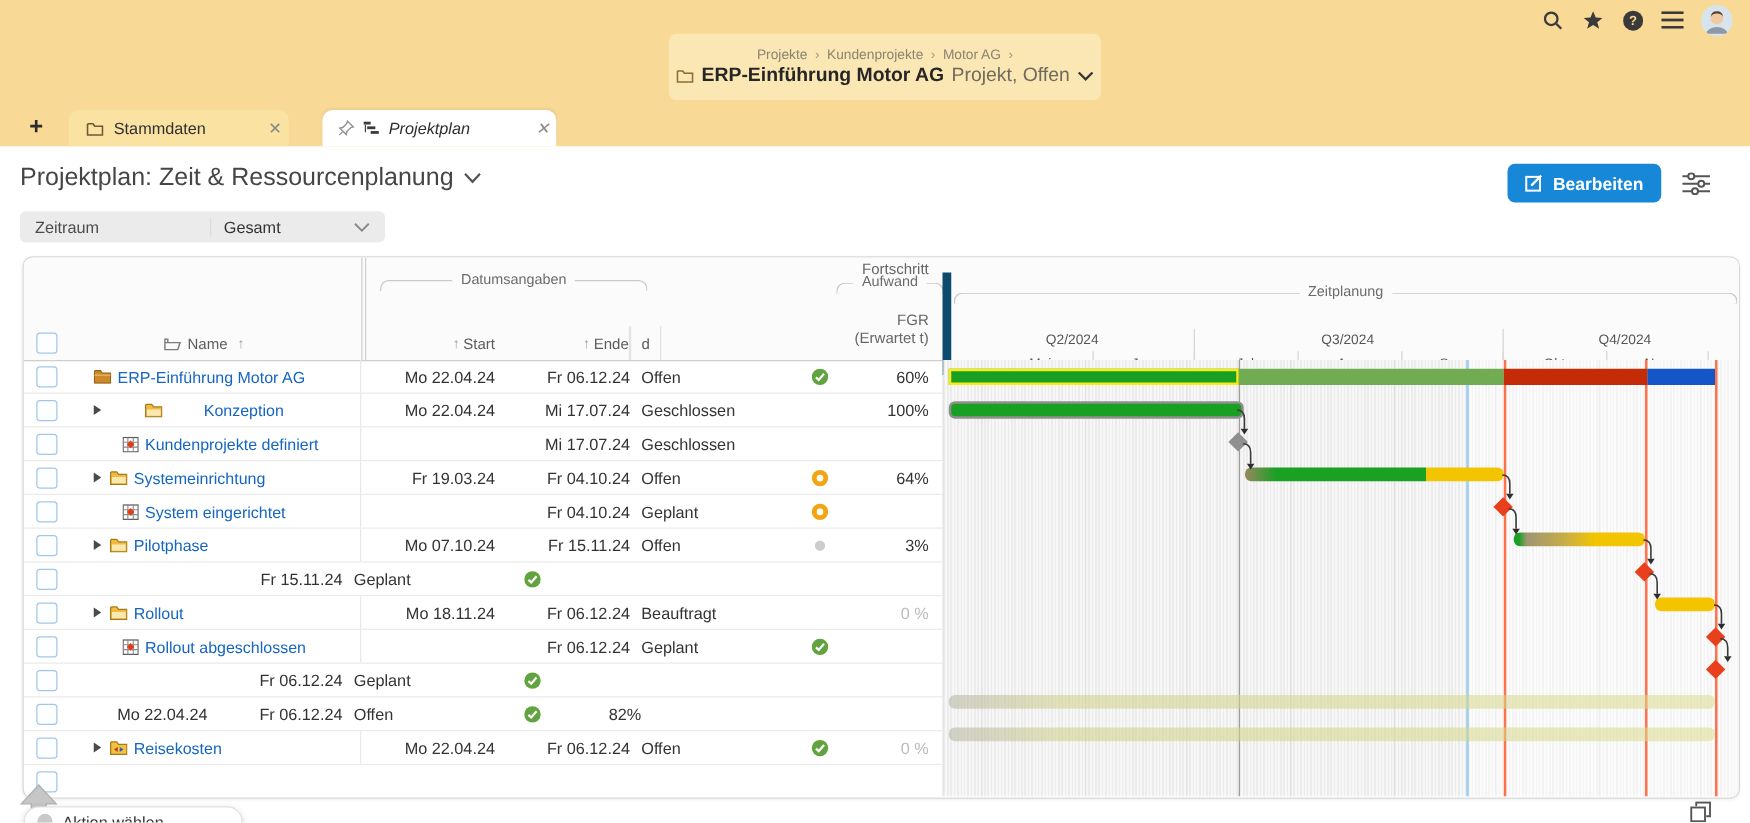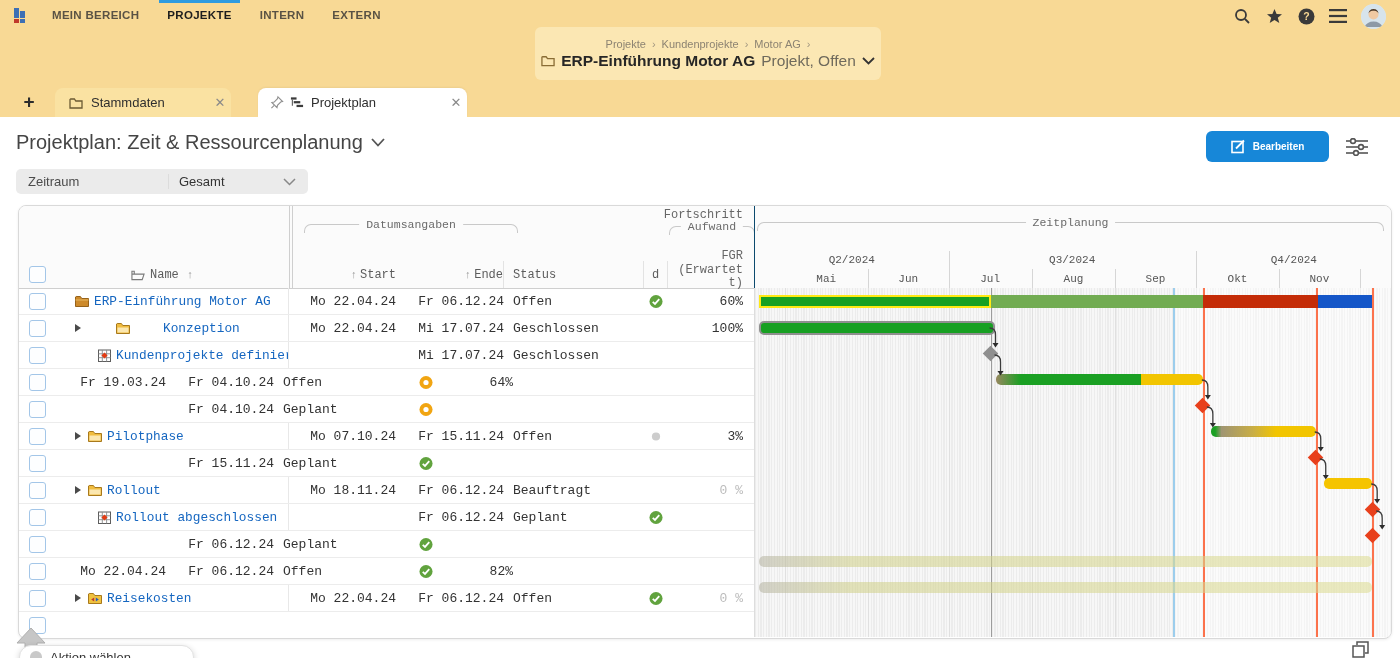--- a/index.html
+++ b/index.html
@@ -25,54 +25,54 @@
   .crumbtitle{display:flex;align-items:center;gap:6px;font-size:15.5px;}
   .crumbtitle .main{font-weight:700;color:#262626;}
   .crumbtitle .sub{color:#6f6a5c;}
   
   .tabstrip{position:absolute;left:0;bottom:0;height:29px;width:1400px;}
   .plusbtn{position:absolute;left:18px;bottom:4px;width:22px;height:22px;font-size:19px;font-weight:700;color:#2c2c2c;
            display:flex;align-items:center;justify-content:center;cursor:pointer;}
   .tab{position:absolute;bottom:0;height:29px;border-radius:8px 8px 0 0;display:flex;align-items:center;
        font-size:13px;color:#2e2e2e;cursor:pointer;}
   .tab1{left:55px;width:176px;background:#fae2a2;}
-  .tab2{left:258px;width:209px;background:#ffffff;box-shadow:0 -1px 2px rgba(0,0,0,.05);}
+  .tab2{left:258px;width:187px;background:#ffffff;box-shadow:0 -1px 2px rgba(0,0,0,.05);font-style:italic;}
   .tab .tlabel{flex:1;}
   .tab .tclose{width:22px;color:#8a8a8a;font-size:13px;text-align:center;cursor:pointer;}
   
   .page-title{position:absolute;left:16px;top:131px;font-size:20px;color:#454545;display:flex;align-items:center;gap:8px;cursor:pointer;}
   .btn-edit{position:absolute;left:1206px;top:131px;width:123px;height:31px;background:#1787d8;border-radius:6px;
-            color:#fff;font-size:10px;font-weight:700;display:flex;align-items:center;justify-content:center;gap:7px;cursor:pointer;}
+            color:#fff;font-size:14px;font-weight:700;display:flex;align-items:center;justify-content:center;gap:7px;cursor:pointer;}
   .sliders{position:absolute;left:1345px;top:138px;width:24px;height:18px;cursor:pointer;}
   .filter{position:absolute;left:16px;top:169px;width:292px;height:25px;background:#ebebeb;border-radius:5px;
           display:flex;align-items:center;font-size:13px;cursor:pointer;}
   .filter .flabel{width:140px;padding-left:12px;color:#4c4c4c;border-right:1px solid #dcdcdc;height:15px;display:flex;align-items:center;}
   .filter .fvalue{padding-left:10px;color:#333;flex:1;}
   .filter .fchev{margin-right:12px;}
   
   .panel{position:absolute;left:18px;top:205px;width:1372px;height:432px;border:1px solid #d9d9d9;border-radius:8px;
-         background:#fff;box-shadow:0 1px 3px rgba(0,0,0,.07);overflow:hidden;font-family:Liberation Mono, monospace;}
+         background:#fff;box-shadow:0 1px 3px rgba(0,0,0,.07);overflow:hidden;}
   .phead{position:absolute;left:0;top:0;width:1372px;height:82px;background:#fbfbfb;border-bottom:1px solid #cfcfcf;}
   .bracket{position:absolute;height:8px;border:1px solid #c9c9c9;border-bottom:none;border-radius:7px 7px 0 0;}
   .bracket .blabel{position:absolute;left:50%;transform:translateX(-50%);top:-7px;background:#fbfbfb;
                    padding:0 7px;font-size:11.5px;color:#6b6b6b;white-space:nowrap;}
   .htext{position:absolute;font-size:12px;color:#666;}
   .dline{position:absolute;top:0;width:1px;height:82px;background:#cfcfcf;}
   .hlabels{position:absolute;left:0;bottom:0;height:27px;width:735px;display:flex;align-items:center;font-size:12px;color:#5c5c5c;}
   .hl{height:27px;display:flex;align-items:center;}
   .sorta{color:#9a9a9a;font-size:11px;margin:0 3px;}
   .hc-check{width:40px;justify-content:flex-start;padding-left:10px;box-sizing:border-box;}
   .hc-name{width:230px;padding-left:72px;box-sizing:border-box;gap:5px;}
   .hc-start{width:107px;justify-content:flex-end;}
   .hc-ende{width:108px;justify-content:flex-end;border-right:1px solid #e3e3e3;box-sizing:border-box;padding-right:0;}
   .hc-status{width:140px;padding-left:9px;box-sizing:border-box;border-left:1px solid #e3e3e3;margin-left:-1px;}
   .hc-d{width:24px;justify-content:center;border-left:1px solid #e3e3e3;box-sizing:border-box;}
   .hc-fgr{width:86px;justify-content:flex-end;padding-right:11px;box-sizing:border-box;border-left:1px solid #e3e3e3;text-align:right;line-height:13px;}
   
-  .g-head{position:absolute;left:735px;top:0;width:637px;height:82px;border-left:1px solid #0c4a6e;text-align:right;}
+  .g-head{position:absolute;left:735px;top:12px;width:637px;height:82px;border-left:7px solid #0c4a6e;text-align:right;}
   .g-q,.g-m{position:absolute;font-size:11px;color:#555;display:flex;align-items:center;justify-content:center;}
   .g-q{top:45px;height:18px;}
   .g-m{top:63px;height:19px;}
   .g-sep{position:absolute;width:1px;background:#d6d6d6;}
   
   .pbody{position:absolute;left:0;top:82px;width:1372px;height:349px;}
   .row{display:flex;width:735px;height:26px;border-bottom:1px solid #ececec;background:transparent;align-items:center;}
   .cell{height:26px;display:flex;align-items:center;font-size:13px;color:#333;box-sizing:border-box;}
   .c-check{width:40px;padding-left:10px;}
   .c-name{width:230px;border-right:1px solid #e8e8e8;gap:5px;overflow:hidden;white-space:nowrap;}
@@ -103,36 +103,20 @@
          border-radius:12px;box-shadow:0 2px 6px rgba(0,0,0,.18);display:flex;align-items:center;gap:8px;padding-left:10px;}
   .popup .pcirc{width:12px;height:12px;border-radius:50%;background:#c9c9c9;}
   .popup .plabel{font-size:13px;color:#333;}
   .cursor-arrow{position:absolute;left:14px;top:626px;}
   .corner-ic{position:absolute;left:1352px;top:641px;}
 </style>
 </head>
 <body>
 
 <div class="topbar">
-  <div class="nav">
-    <div class="logo">
-      <svg width="14" height="15" viewBox="0 0 14 15">
-          <rect x="0" y="0" width="5" height="10" fill="#3d6fb4"></rect>
-          <rect x="6" y="3" width="5" height="7" fill="#3d6fb4"></rect>
-          <rect x="0" y="11" width="5" height="4" fill="#c0392b"></rect>
-          <rect x="6" y="11" width="5" height="4" fill="#3d6fb4"></rect>
-        </svg>
-    </div>
-    <div id="nav-items" style="display:flex;">
-        <div class="nav-item">MEIN BEREICH</div>
-        <div class="nav-item active">PROJEKTE</div>
-        <div class="nav-item">INTERN</div>
-        <div class="nav-item">EXTERN</div>
-      </div>
-  </div>
   <div class="nav-icons">
     <div class="ic">
       <svg width="17" height="17" viewBox="0 0 17 17">
           <circle cx="7" cy="7" r="5" fill="none" stroke="#3a3a3a" stroke-width="1.8"></circle>
           <line x1="11" y1="11" x2="15" y2="15" stroke="#3a3a3a" stroke-width="1.8"></line>
         </svg>
     </div>
     <div class="ic">
       <svg width="17" height="17" viewBox="0 0 17 17">
           <path d="M8.5 1 L10.6 6 L16 6.3 L11.8 9.7 L13.3 15 L8.5 12 L3.7 15 L5.2 9.7 L1 6.3 L6.4 6 Z" fill="#3a3a3a"></path>
@@ -280,23 +264,20 @@
         <span>Name</span>
           <span class="sorta">↑</span>
       </div>
       <div class="hl hc-start">
           <span class="sorta">↑</span>
           <span>Start</span>
         </div>
       <div class="hl hc-ende">
           <span class="sorta">↑</span>
           <span>Ende</span>
-        </div>
-      <div class="hl hc-status">
-          <span>Status</span>
         </div>
       <div class="hl hc-d">
           <span>d</span>
         </div>
       <div class="hl hc-fgr"></div>
     </div>
 
     <div class="g-head" id="g-head">
       <div class="bracket" style="left:2px;top:16px;width:625px;">
         <span class="blabel" style="background:#fbfbfb">Zeitplanung</span>
@@ -405,36 +386,56 @@
           <div class="cell c-start"></div>
           <div class="cell c-ende">Mi 17.07.24</div>
           <div class="cell c-status">Geschlossen</div>
           <div class="cell c-d"></div>
           <div class="cell c-fgr"></div>
         </div>
         <div class="row">
           <div class="cell c-check">
             <div class="checkbox"></div>
           </div>
+          <div class="cell c-name" style="padding-left: 16px;">
+            <span class="expander"></span>
+            <span class="icon14">
+              <svg width="14" height="12" viewBox="0 0 14 12">
+                <path d="M0.5 2 L0.5 11.5 L13.5 11.5 L13.5 3.5 L6.8 3.5 L5.4 1.5 L1.2 1.5 Z" fill="#f0bc3f" stroke="#a8791c"></path>
+                <path d="M1.5 5.5 L12.5 5.5 L12.5 10.5 L1.5 10.5 Z" fill="#fbe7b0"></path>
+              </svg>
+            </span>
+            <span class="name-link">Systemeinrichtung</span>
+          </div>
           <div class="cell c-start">Fr 19.03.24</div>
           <div class="cell c-ende">Fr 04.10.24</div>
           <div class="cell c-status">Offen</div>
           <div class="cell c-d">
             <span class="icon14">
               <svg width="15" height="15" viewBox="0 0 15 15">
                 <circle cx="7.5" cy="7.5" r="7" fill="#f1a512"></circle>
                 <circle cx="7.5" cy="7.5" r="2.8" fill="#fff"></circle>
               </svg>
             </span>
           </div>
           <div class="cell c-fgr">64%</div>
         </div>
         <div class="row">
           <div class="cell c-check">
             <div class="checkbox"></div>
+          </div>
+          <div class="cell c-name" style="padding-left: 38px;">
+            <span class="icon14">
+              <svg width="13" height="13" viewBox="0 0 13 13">
+                <rect x="0.5" y="1" width="12" height="11.5" fill="#ffffff" stroke="#5d5d5d"></rect>
+                <path d="M4.3 1 V12.5 M8.6 1 V12.5 M0.5 4.8 H12.5 M0.5 8.7 H12.5" stroke="#8a8a8a" stroke-width="0.9" fill="none"></path>
+                <rect x="4.35" y="4.35" width="4.3" height="4.3" fill="#e33b12" transform="rotate(45 6.5 6.5)"></rect>
+              </svg>
+            </span>
+            <span class="name-link">System eingerichtet</span>
           </div>
           <div class="cell c-start"></div>
           <div class="cell c-ende">Fr 04.10.24</div>
           <div class="cell c-status">Geplant</div>
           <div class="cell c-d">
             <span class="icon14">
               <svg width="15" height="15" viewBox="0 0 15 15">
                 <circle cx="7.5" cy="7.5" r="7" fill="#f1a512"></circle>
                 <circle cx="7.5" cy="7.5" r="2.8" fill="#fff"></circle>
               </svg>

